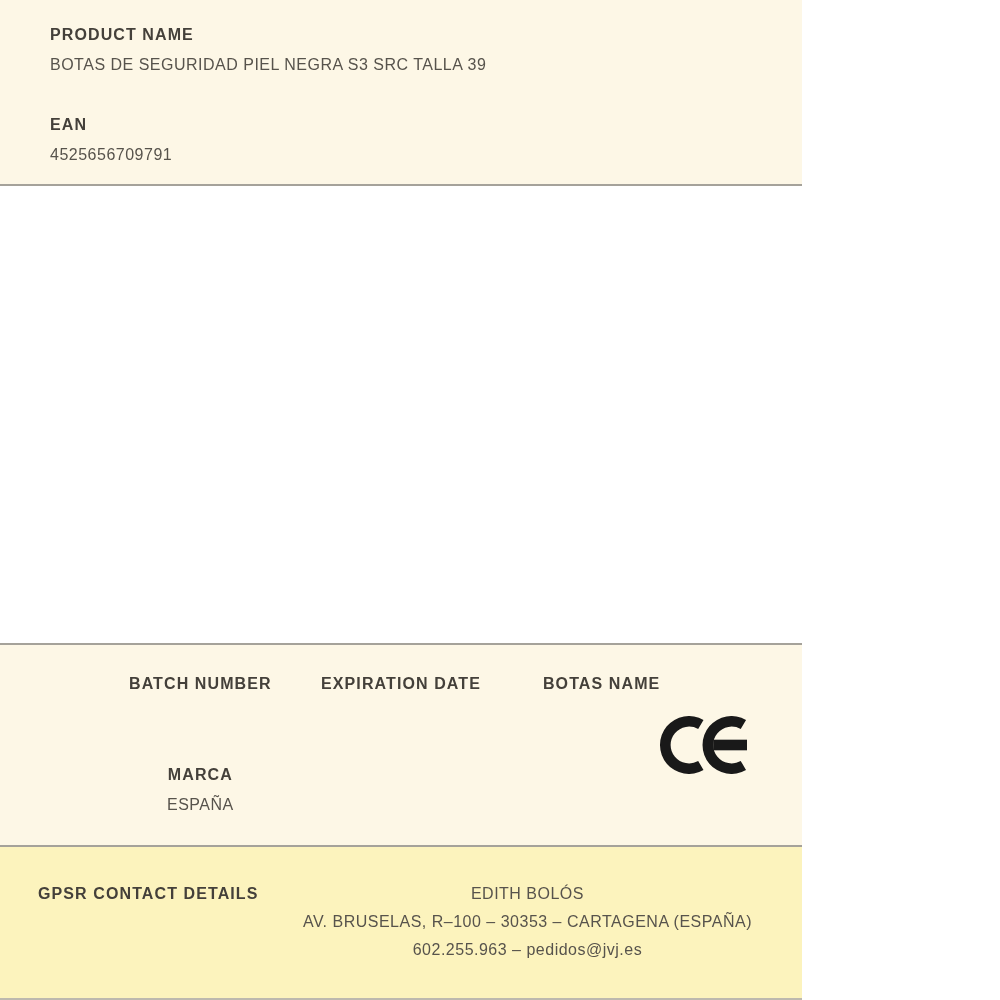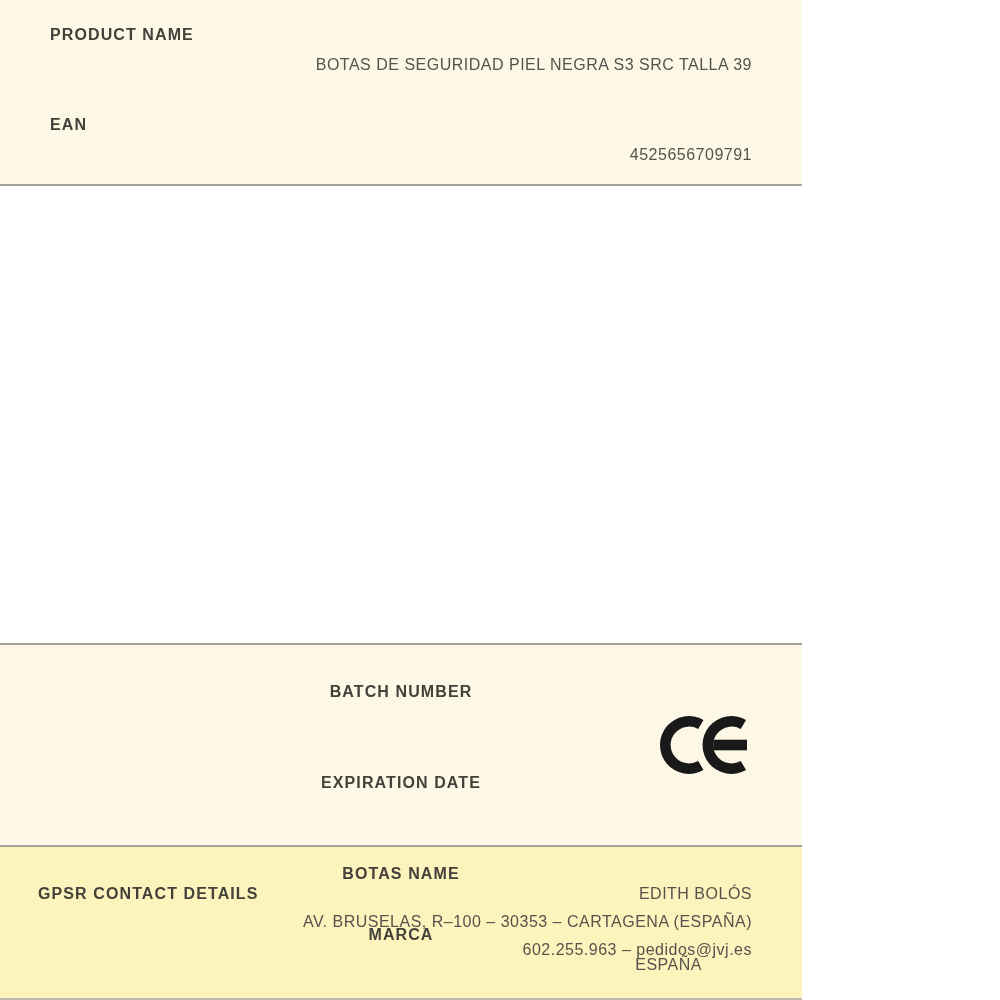--- a/index.html
+++ b/index.html
@@ -24,21 +24,20 @@
     letter-spacing: 1.1px;
     color: #44403a;
     line-height: 18px;
   }
   .field-value {
     font-size: 16px;
     letter-spacing: 0.5px;
     color: #57534c;
     line-height: 19px;
     margin-top: 11px;
-    text-align: right;
   }
 
   
   .section-product {
     height: 186px;
     background: #fdf7e6;
     padding: 26px 50px 0 50px;
   }
   .section-product .field + .field { margin-top: 42px; }
 
@@ -49,23 +48,23 @@
   }
 
   
   .section-info {
     height: 202px;
     background: #fdf7e6;
     position: relative;
     padding-top: 30px;
   }
   .info-grid {
-    margin: 8px 100px;
+    margin: 0 100px;
     display: grid;
-    grid-template-columns: 1fr;
+    grid-template-columns: 1fr 1fr 1fr;
     row-gap: 43px;
   }
   .info-cell { text-align: center; }
   .info-cell .field-value { min-height: 19px; }
 
   .ce-mark {
     position: absolute;
     right: 55px;
     top: 50%;
     transform: translateY(-50%);
@@ -84,21 +83,21 @@
     border-bottom: 2px solid #bdb9ae;
   }
   .gpsr-heading {
     font-size: 16px;
     font-weight: bold;
     letter-spacing: 1.1px;
     color: #44403a;
     line-height: 18px;
   }
   .contact-block {
-    text-align: right;
+    text-align: center;
     margin-top: -5px;
   }
   .contact-line {
     font-size: 16px;
     letter-spacing: 0.5px;
     color: #57534c;
     line-height: 28px;
   }
 </style>
 </head>

